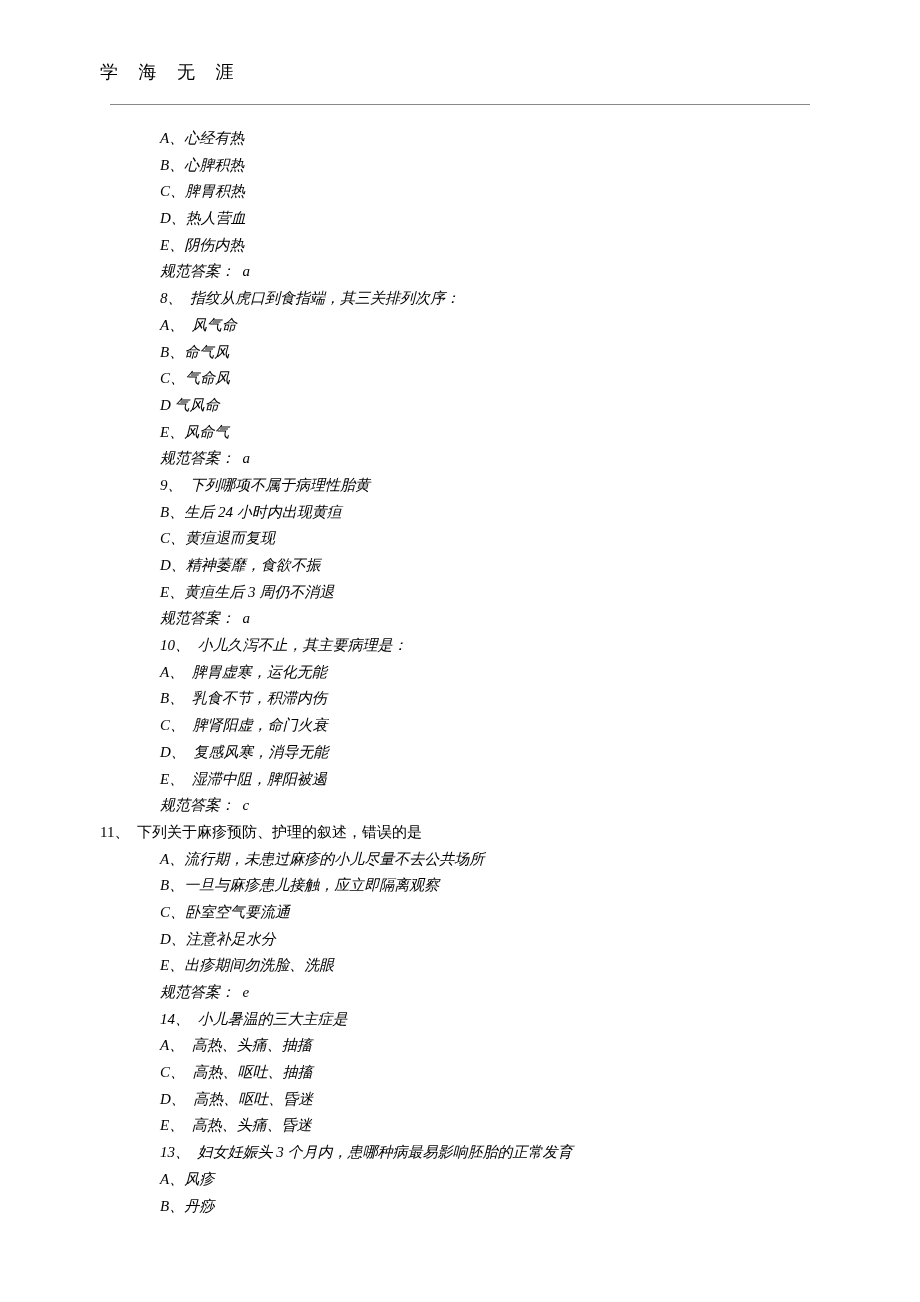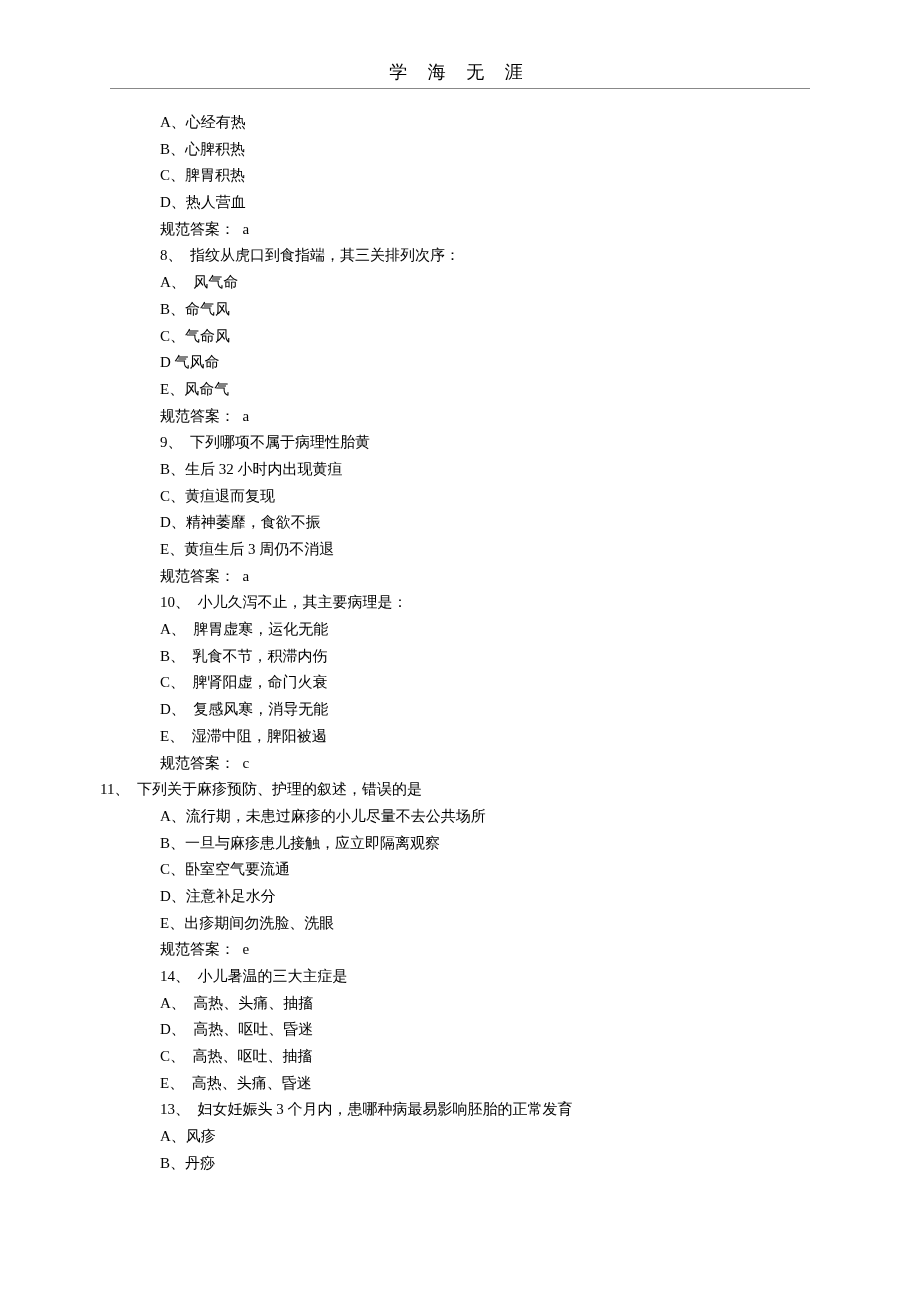--- a/index.html
+++ b/index.html
@@ -9,86 +9,88 @@
     font-family: "SimSun", "宋体", serif;
     font-size: 15px;
     color: #000000;
     width: 920px;
     min-height: 1302px;
   }
   .page {
     padding: 60px 100px 60px 100px;
   }
   .header {
-    text-align: center;
+    text-align: left;
     font-size: 18px;
     letter-spacing: 8px;
     font-weight: normal;
-    margin-bottom: 4px;
+    margin-bottom: 20px;
     font-family: "SimSun", "宋体", serif;
   }
   .divider {
     border-top: 1px solid #888;
     margin: 0 10px 20px 10px;
   }
   .content {
     line-height: 1.78;
   }
   .line {
     white-space: pre;
     font-family: "SimSun", "宋体", serif;
   }
   .indent1 {
     padding-left: 60px;
+    font-style: italic;
   }
   .indent0 {
     padding-left: 0px;
   }
 </style>
 </head>
 <body>
 
 <div class="page">
   <div class="header">学 海 无  涯</div>
   <div class="divider"></div>
   <div class="content" id="content">
       <div class="line indent1">A、心经有热</div>
       <div class="line indent1">B、心脾积热</div>
       <div class="line indent1">C、脾胃积热</div>
       <div class="line indent1">D、热人营血</div>
+      <div class="line indent1">E、阴伤内热</div>
       <div class="line indent1">规范答案：  a</div>
       <div class="line indent1">8、  指纹从虎口到食指端，其三关排列次序：</div>
       <div class="line indent1">A、  风气命</div>
       <div class="line indent1">B、命气风</div>
       <div class="line indent1">C、气命风</div>
       <div class="line indent1">D 气风命</div>
       <div class="line indent1">E、风命气</div>
       <div class="line indent1">规范答案：  a</div>
       <div class="line indent1">9、  下列哪项不属于病理性胎黄</div>
-      <div class="line indent1">B、生后 32 小时内出现黄疸</div>
+      <div class="line indent1">B、生后 24 小时内出现黄疸</div>
       <div class="line indent1">C、黄疸退而复现</div>
       <div class="line indent1">D、精神萎靡，食欲不振</div>
       <div class="line indent1">E、黄疸生后 3 周仍不消退</div>
       <div class="line indent1">规范答案：  a</div>
       <div class="line indent1">10、  小儿久泻不止，其主要病理是：</div>
       <div class="line indent1">A、  脾胃虚寒，运化无能</div>
       <div class="line indent1">B、  乳食不节，积滞内伤</div>
       <div class="line indent1">C、  脾肾阳虚，命门火衰</div>
       <div class="line indent1">D、  复感风寒，消导无能</div>
       <div class="line indent1">E、  湿滞中阻，脾阳被遏</div>
       <div class="line indent1">规范答案：  c</div>
       <div class="line indent0">11、  下列关于麻疹预防、护理的叙述，错误的是</div>
       <div class="line indent1">A、流行期，未患过麻疹的小儿尽量不去公共场所</div>
       <div class="line indent1">B、一旦与麻疹患儿接触，应立即隔离观察</div>
       <div class="line indent1">C、卧室空气要流通</div>
       <div class="line indent1">D、注意补足水分</div>
       <div class="line indent1">E、出疹期间勿洗脸、洗眼</div>
       <div class="line indent1">规范答案：  e</div>
       <div class="line indent1">14、  小儿暑温的三大主症是</div>
       <div class="line indent1">A、  高热、头痛、抽搐</div>
+      <div class="line indent1">C、  高热、呕吐、抽搐</div>
       <div class="line indent1">D、  高热、呕吐、昏迷</div>
-      <div class="line indent1">C、  高热、呕吐、抽搐</div>
       <div class="line indent1">E、  高热、头痛、昏迷</div>
       <div class="line indent1">13、  妇女妊娠头 3 个月内，患哪种病最易影响胚胎的正常发育</div>
       <div class="line indent1">A、风疹</div>
       <div class="line indent1">B、丹痧</div>
     </div>
 </div>
 
 </body></html>

